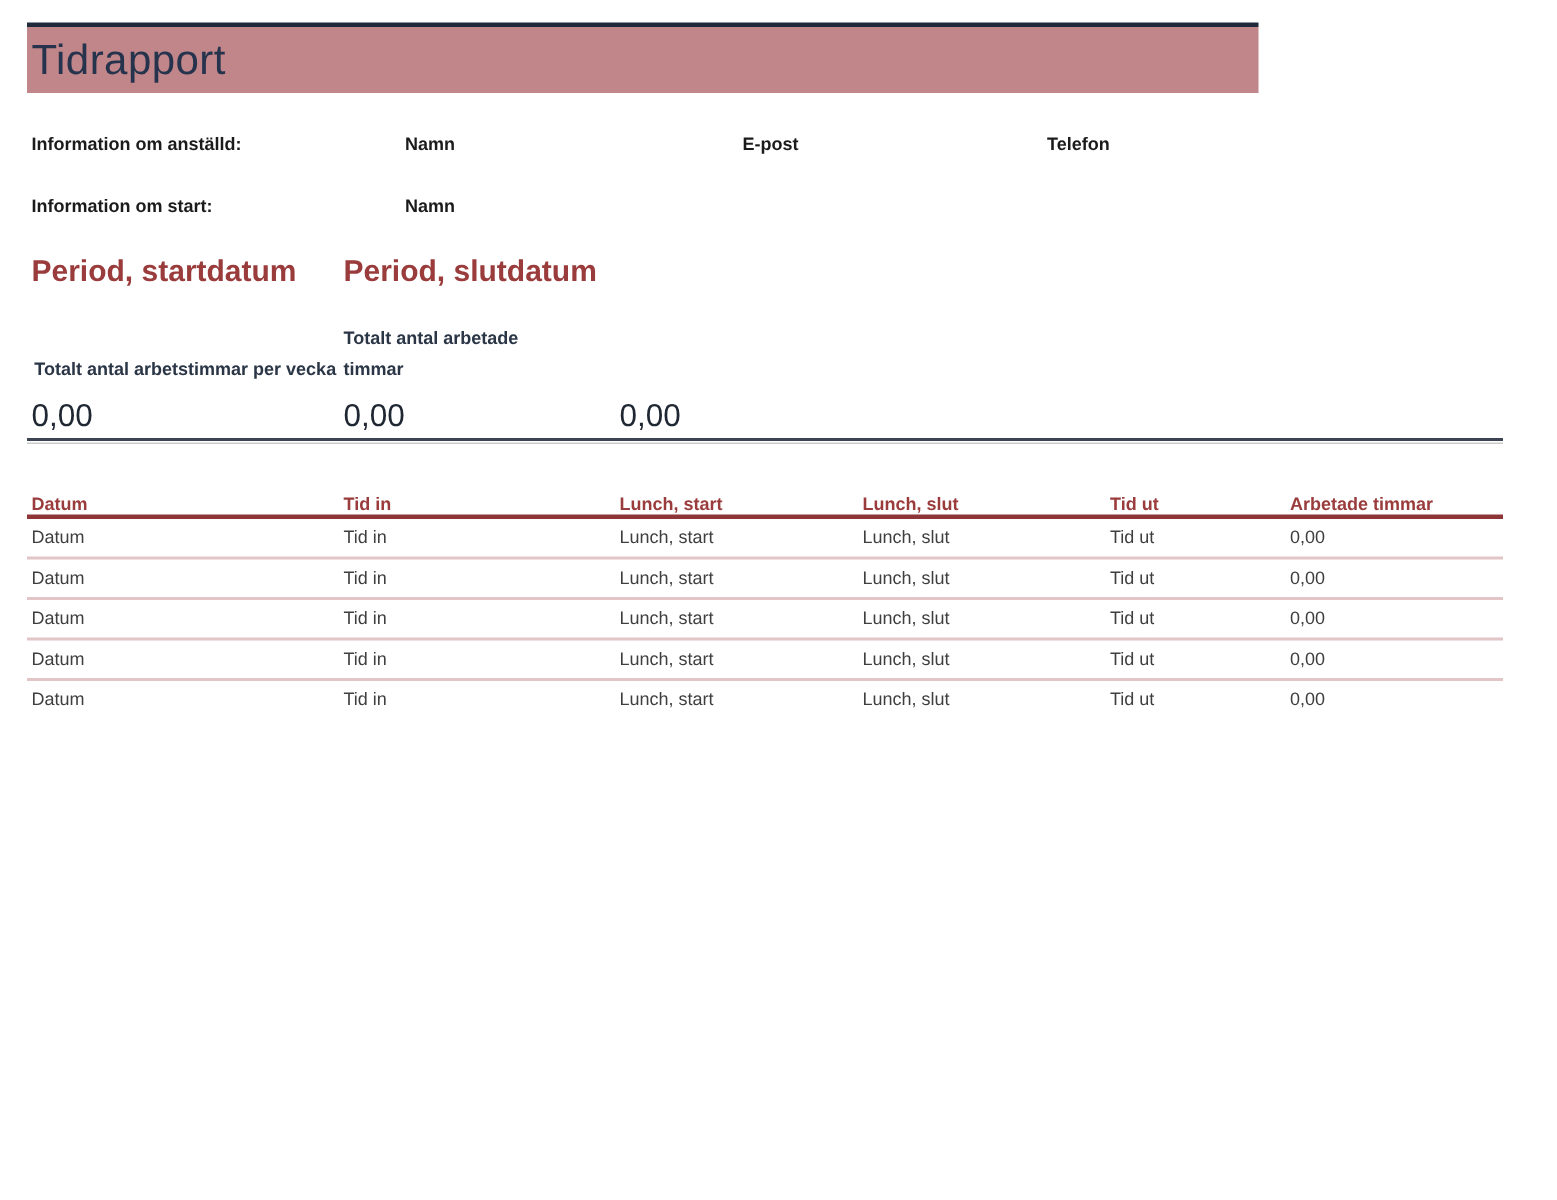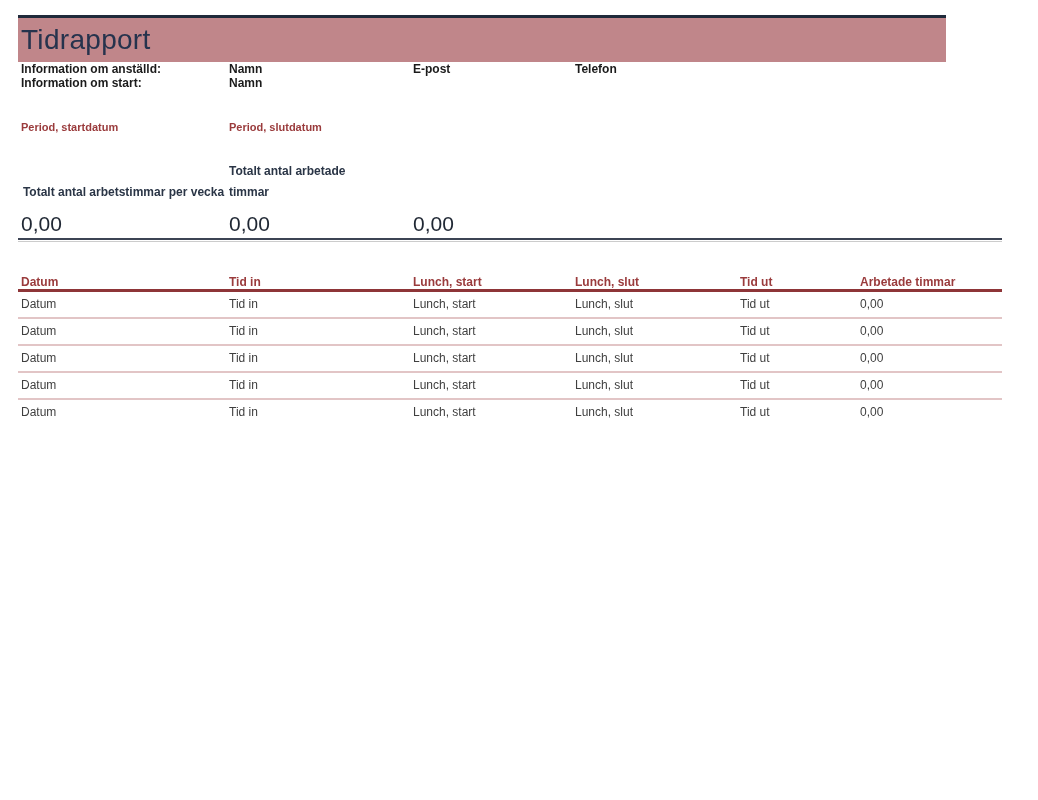--- a/index.html
+++ b/index.html
@@ -19,21 +19,21 @@
   html, body {
     margin: 0; padding: 0;
     width: 1038px; height: 800px;
     background: #ffffff;
     font-family: "Liberation Sans", sans-serif;
     overflow: hidden;
   }
   .page { position: relative; width: 1038px; height: 800px; }
 
   
-  .banner-wrap { margin: 15px 0 0 18px; width: 928px; }
+  .banner-wrap { margin: 15px 0 0 18px; width: 821px; }
   .top-rule { height: 3px; background: var(--top-rule); }
   .banner {
     height: 44px;
     background: var(--banner-bg);
     display: flex; align-items: center;
   }
   .banner .title {
     margin-left: 3px;
     font-size: 28px;
     letter-spacing: 0.3px;
@@ -43,26 +43,26 @@
 
   
   .content { margin-left: 18px; width: 984px; }
   .grid6 {
     display: grid;
     grid-template-columns: 208px 184px 162px 165px 120px 1fr;
     padding-left: 3px;
   }
 
   
-  .info-row { font-size: 12px; line-height: 14px; }
+  .info-row { margin-top: 27px; font-size: 12px; line-height: 14px; gap: 41px; }
   .info-label { font-weight: bold; color: var(--label-text); }
   .info-field { font-weight: bold; color: var(--label-text); }
 
   
-  .period-row { margin-top: 27px; font-size: 11px; line-height: 20px; }
+  .period-row { margin-top: 27px; font-size: 20px; line-height: 20px; }
   .period-cell { color: var(--accent-red); font-weight: bold; }
 
   
   .totals-labels {
     margin-top: 24px;
     font-size: 12px; line-height: 21px;
     align-items: end;
     color: var(--muted-navy);
     font-weight: bold;
   }

